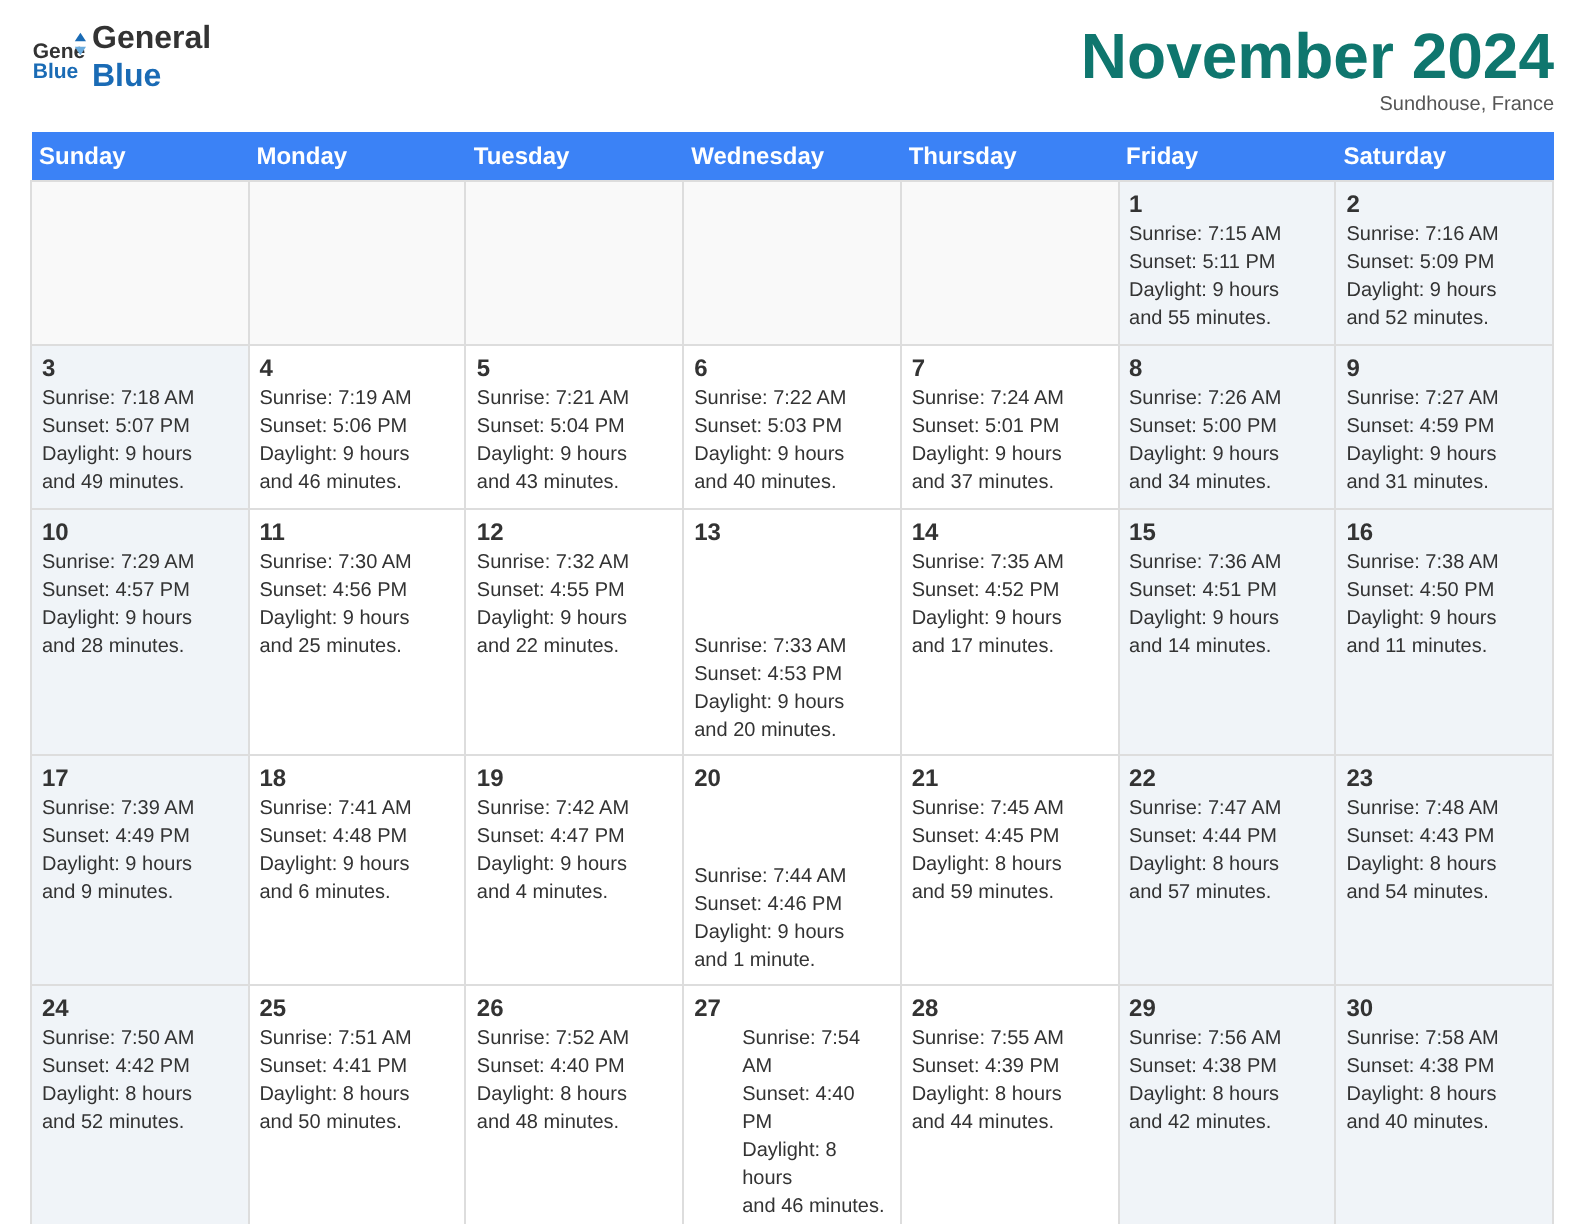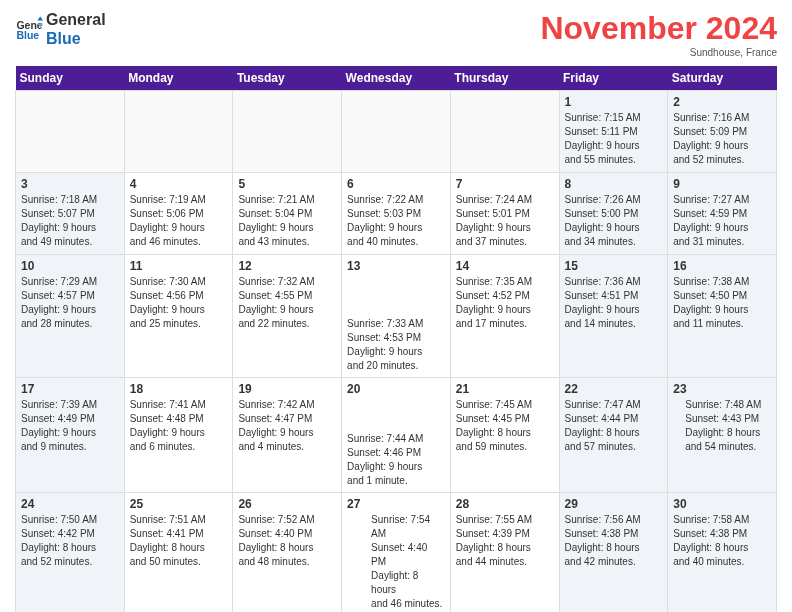--- a/index.html
+++ b/index.html
@@ -29,33 +29,33 @@
       width: 28px;
       height: 28px;
       margin-right: 3px;
     }
     .title-block {
       text-align: right;
     }
     .month-title {
       font-size: 32px;
       font-weight: bold;
-      color: #ef4444;
+      color: #0f766e;
     }
     .subtitle {
       font-size: 10px;
       color: #555;
     }
     table {
       width: 100%;
       border-collapse: collapse;
       table-layout: fixed;
     }
     th {
-      background-color: #4c1d95;
+      background-color: #3b82f6;
       color: #fff;
       font-size: 12px;
       padding: 5px 4px;
       text-align: left;
       font-weight: bold;
     }
     td {
       border: 1px solid #ddd;
       vertical-align: top;
       padding: 4px 5px;
@@ -281,21 +281,21 @@
           </td>
           <td class="weekend">
             <span class="day-num">22</span>
             <div class="day-info" style="white-space: pre-line;">Sunrise: 7:47 AM
 Sunset: 4:44 PM
 Daylight: 8 hours
 and 57 minutes.</div>
           </td>
           <td class="weekend">
             <span class="day-num">23</span>
-            <div class="day-info" style="white-space: pre-line; margin-left: 12px;">Sunrise: 7:48 AM
+            <div class="day-info" style="white-space: pre-line;">Sunrise: 7:48 AM
 Sunset: 4:43 PM
 Daylight: 8 hours
 and 54 minutes.</div>
           </td>
         </tr>
         <tr>
           <td class="weekend">
             <span class="day-num">24</span>
             <div class="day-info" style="white-space: pre-line;">Sunrise: 7:50 AM
 Sunset: 4:42 PM

